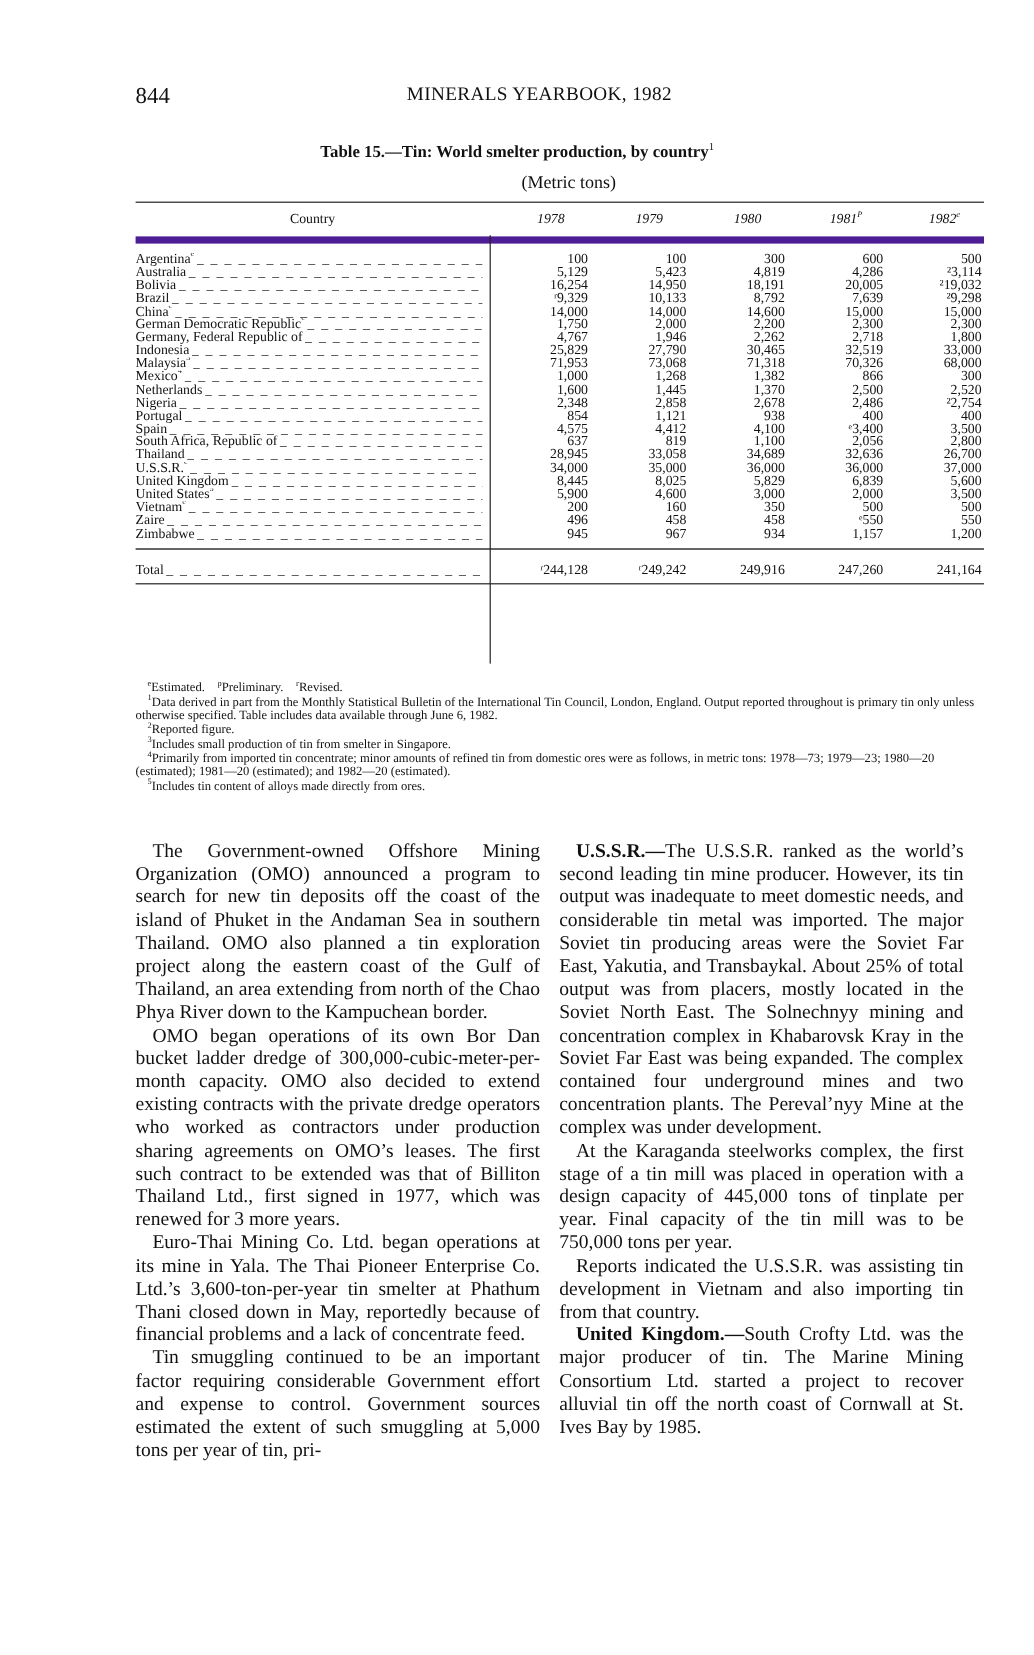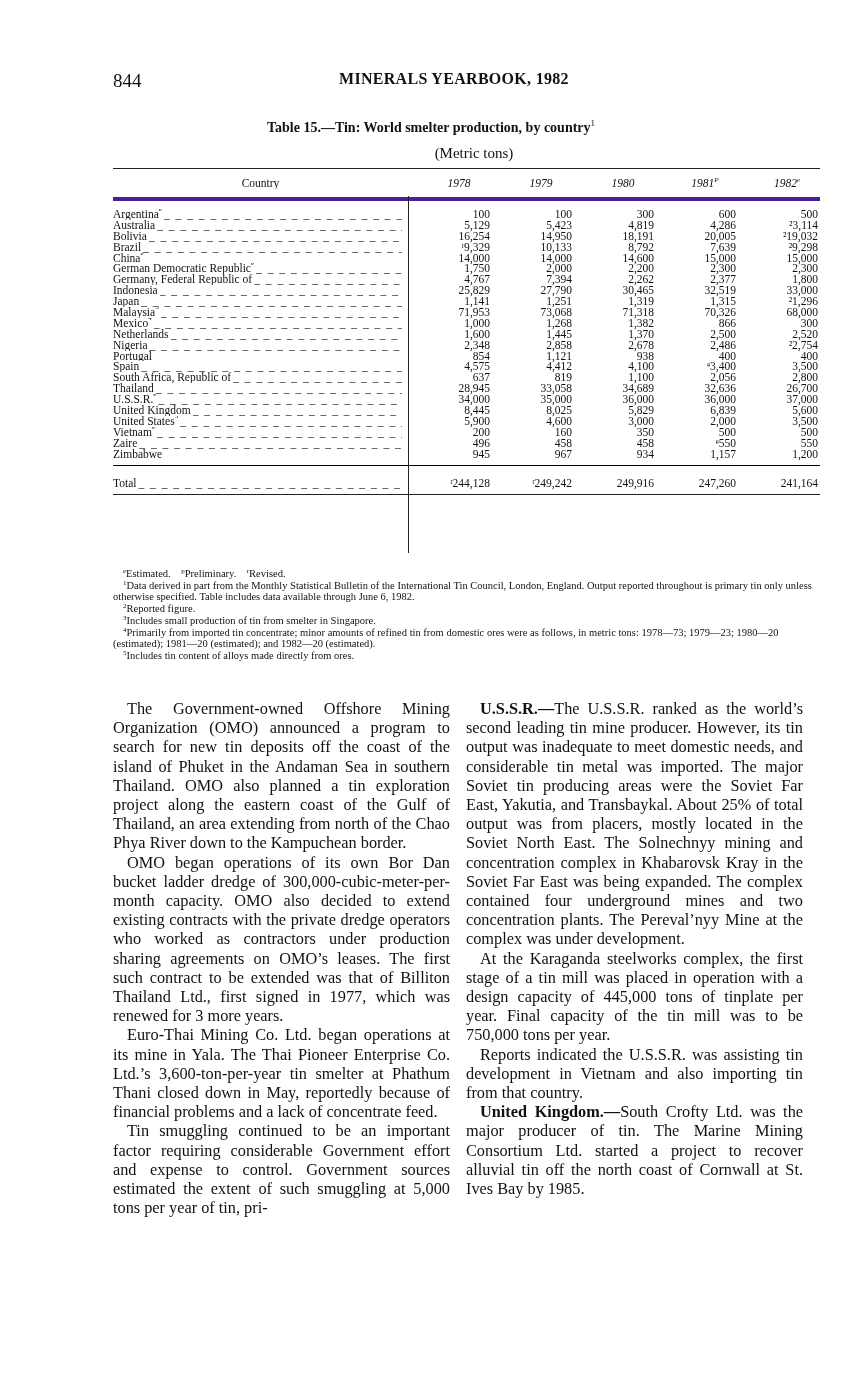--- a/index.html
+++ b/index.html
@@ -2,26 +2,26 @@
 <html><head>
 <meta charset="utf-8">
 <style>
   html, body { margin: 0; padding: 0; background: #ffffff; }
   body {
     width: 862px; height: 1379px; position: relative; overflow: hidden;
     font-family: "Liberation Serif", "DejaVu Serif", serif; color: #111;
   }
   .page-header { position: absolute; top: 70px; left: 113px; right: 40px; height: 24px; }
   .page-num { position: absolute; left: 0; top: 0; font-size: 19px; }
-  .running-title { position: absolute; left: 226px; top: 0; font-size: 16px; font-weight: bold; letter-spacing: 0.3px; }
+  .running-title { position: absolute; left: 226px; top: 0; font-size: 16px; font-weight: normal; letter-spacing: 0.3px; }
   .table-title { position: absolute; top: 120px; left: 0; width: 862px; text-align: center; font-size: 14px; font-weight: bold; }
   .table-title sup { font-size: 9px; font-weight: normal; }
   .table-units { position: absolute; top: 145px; left: 0; width: 862px; text-align: center; font-size: 15px; padding-left: 43px; }
   .tbl { position: absolute; top: 168px; left: 113px; width: 707px; font-size: 11.5px; }
-  .hdr { display: flex; height: 28px; align-items: center; border-top: 1px solid #222; border-bottom: 4px solid #4c1d95; }
+  .hdr { display: flex; height: 28px; align-items: center; border-top: 1px solid #222; border-bottom: 6px solid #4c1d95; }
   .hdr .c0 { width: 295px; text-align: center; }
   .col { width: 82px; text-align: right; }
   .hdr .col { text-align: center; padding-left: 20px; box-sizing: border-box; font-style: italic; }
   .row { display: flex; height: 10.9px; line-height: 10.9px; }
   .c0 { width: 295px; display: flex; white-space: nowrap; overflow: hidden; }
   .leader { flex: 1; overflow: hidden; letter-spacing: 1.5px; margin-left: 2px; margin-right: 6px; }
   .leader::after { content: "_ _ _ _ _ _ _ _ _ _ _ _ _ _ _ _ _ _ _ _ _ _ _ _ _ _ _ _ _ _ _ _ _ _ _ _ _ _ _ _"; }
   .vline { position: absolute; left: 295px; top: 28px; height: 357px; border-left: 1px solid #222; }
   .body-rows { padding-top: 8px; }
   .total-row { display: flex; height: 14px; line-height: 14px; margin-top: 6px; border-top: 1px solid #000000; padding-top: 10px; }
@@ -131,48 +131,36 @@
         <div class="col">2,300</div>
         <div class="col">2,300</div>
       </div>
       <div class="row">
         <div class="c0">
           <span>Germany, Federal Republic of</span>
           <sup></sup>
           <span class="leader"></span>
         </div>
         <div class="col">4,767</div>
-        <div class="col">7,394</div>
+        <div class="col">1,946</div>
         <div class="col">2,262</div>
-        <div class="col">2,377</div>
+        <div class="col">2,718</div>
         <div class="col">1,800</div>
       </div>
       <div class="row">
         <div class="c0">
           <span>Indonesia</span>
           <sup></sup>
           <span class="leader"></span>
         </div>
         <div class="col">25,829</div>
         <div class="col">27,790</div>
         <div class="col">30,465</div>
         <div class="col">32,519</div>
         <div class="col">33,000</div>
-      </div>
-      <div class="row">
-        <div class="c0">
-          <span>Japan</span>
-          <sup></sup>
-          <span class="leader"></span>
-        </div>
-        <div class="col">1,141</div>
-        <div class="col">1,251</div>
-        <div class="col">1,319</div>
-        <div class="col">1,315</div>
-        <div class="col">²1,296</div>
       </div>
       <div class="row">
         <div class="c0">
           <span>Malaysia</span>
           <sup>3</sup>
           <span class="leader"></span>
         </div>
         <div class="col">71,953</div>
         <div class="col">73,068</div>
         <div class="col">71,318</div>

